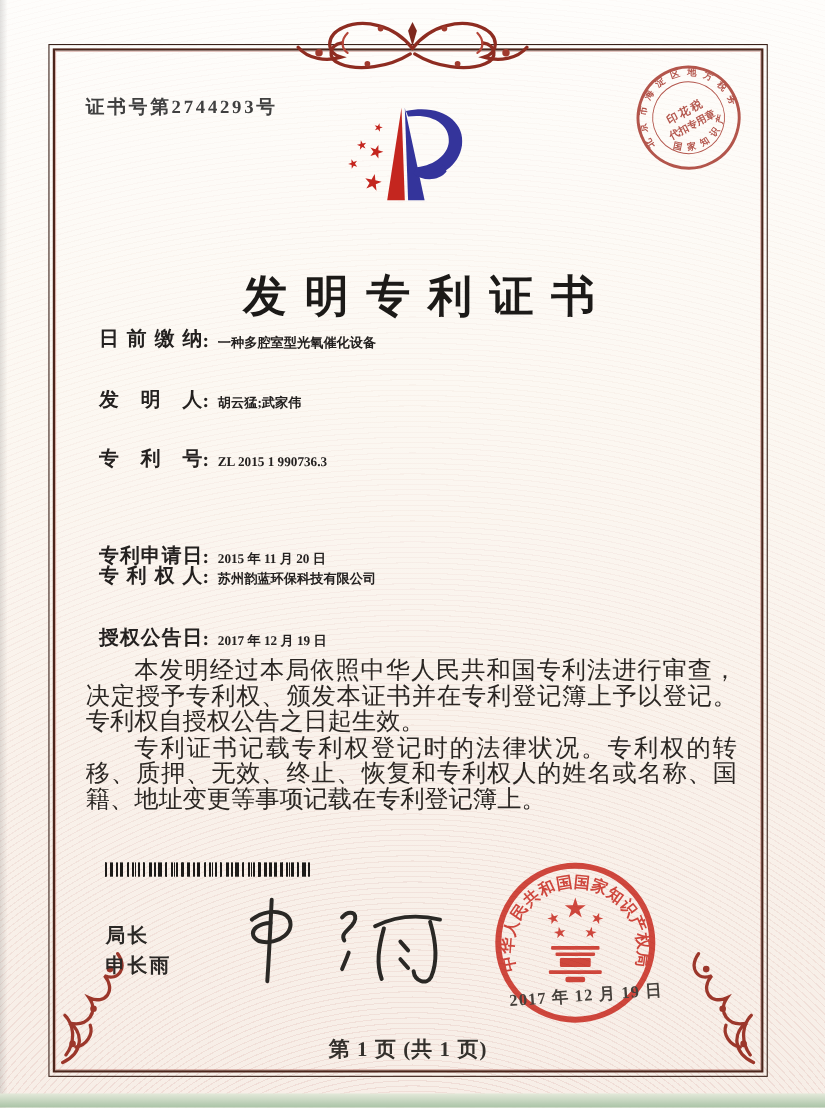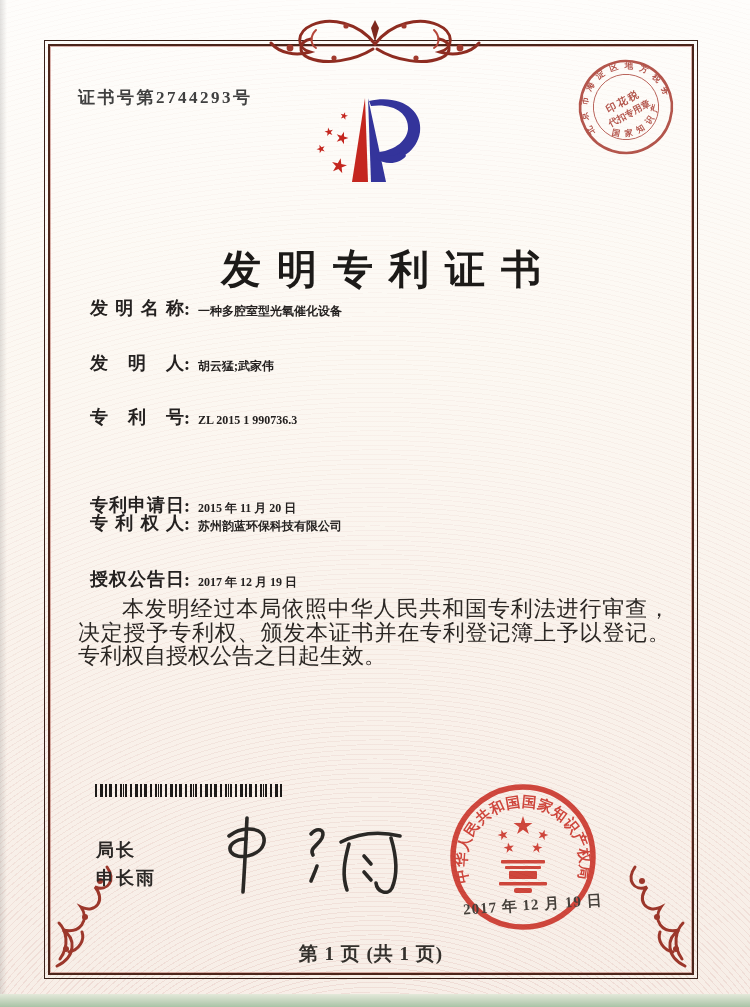--- a/index.html
+++ b/index.html
@@ -160,40 +160,41 @@
   <text font-size="8" font-weight="bold" fill="#a8392f" font-family="Liberation Serif, DejaVu Serif, serif">
     <textPath href="#stampBot" startOffset="8" textLength="88">国家知识产权局</textPath>
   </text>
   <text x="50" y="47" text-anchor="middle" font-size="10" font-weight="bold" fill="#a8392f" letter-spacing="2" font-family="Liberation Serif, DejaVu Serif, serif">印花税</text>
   <text x="50" y="60" text-anchor="middle" font-size="9" font-weight="bold" fill="#a8392f" font-family="Liberation Serif, DejaVu Serif, serif">代扣专用章</text>
 </svg>
 
 <div class="abs page-title">发明专利证书</div>
 
 <div class="abs field-row" style="top:296px;">
-  <span class="field-label">发明名称</span><span class="field-colon">:</span><span class="field-value">一种多腔室型光氧催化设备</span>
+  <span class="field-label">日前缴纳</span><span class="field-colon">:</span><span class="field-value">一种多腔室型光氧催化设备</span>
 </div>
 <div class="abs field-row" style="top:351px;">
   <span class="field-label">发明人</span><span class="field-colon">:</span><span class="field-value">胡云猛;武家伟</span>
 </div>
 <div class="abs field-row" style="top:405px;">
   <span class="field-label">专利号</span><span class="field-colon">:</span><span class="field-value">ZL 2015 1 990736.3</span>
 </div>
 <div class="abs field-row" style="top:457px;margin-top:36px;">
   <span class="field-label">专利申请日</span><span class="field-colon">:</span><span class="field-value">2015 年 11 月 20 日</span>
 </div>
 <div class="abs field-row" style="top:511px;">
   <span class="field-label">专利权人</span><span class="field-colon">:</span><span class="field-value">苏州韵蓝环保科技有限公司</span>
 </div>
 <div class="abs field-row" style="top:567px;">
   <span class="field-label">授权公告日</span><span class="field-colon">:</span><span class="field-value">2017 年 12 月 19 日</span>
 </div>
 
 <div class="abs paragraphs">
   <p>本发明经过本局依照中华人民共和国专利法进行审查，决定授予专利权、颁发本证书并在专利登记簿上予以登记。专利权自授权公告之日起生效。</p>
+  <p>专利证书记载专利权登记时的法律状况。专利权的转移、质押、无效、终止、恢复和专利权人的姓名或名称、国籍、地址变更等事项记载在专利登记簿上。</p>
 </div>
 
 <div class="abs barcode"></div>
 
 <div class="abs signer-title">局长</div>
 <div class="abs signer-name">申长雨</div>
 
 <svg class="abs signature" viewBox="0 0 200 85">
   <g fill="none" stroke="#2a2825" stroke-width="3.6" stroke-linecap="round">
     <path d="M34,6 C33,26 32,50 30,80"></path>

